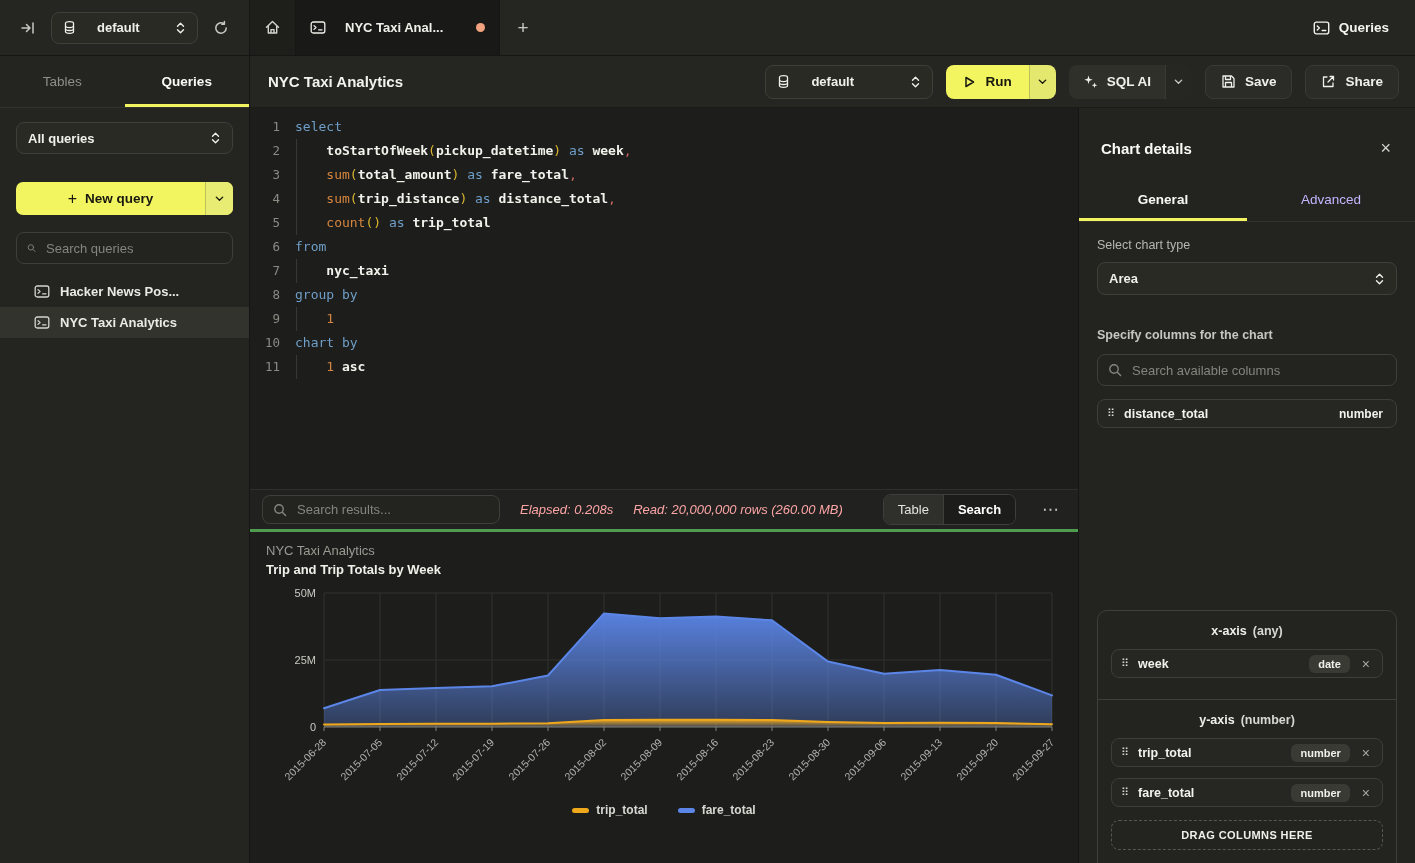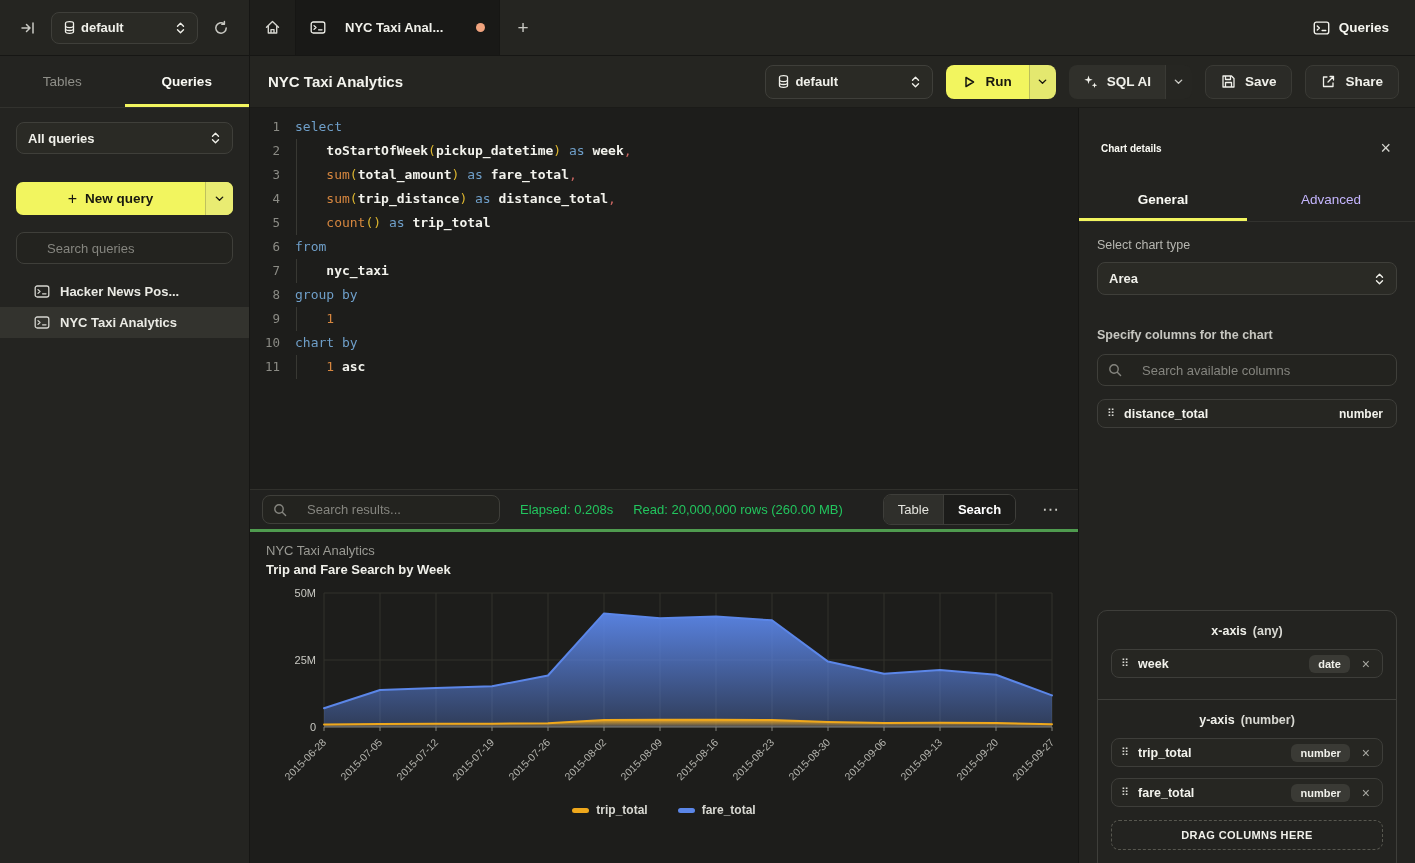--- a/index.html
+++ b/index.html
@@ -9,21 +9,21 @@
     grid-template-columns:250px 828px 337px; grid-template-rows:56px 52px 755px; }
 
   
   .topbar { grid-column:1/4; grid-row:1; background:#252521; display:flex; align-items:stretch;
     border-bottom:1px solid #161614; }
   .tb-left { width:250px; flex:none; display:flex; align-items:center; gap:13px; padding:0 18px;
     border-right:1px solid #161614; }
   .icon-btn { background:none; border:none; color:#c9c9c3; display:flex; align-items:center;
     justify-content:center; cursor:pointer; padding:2px; }
   .selectbox { height:32px; background:#2a2a25; border:1px solid #3f3f3a; border-radius:8px;
-    display:flex; align-items:center; gap:5px; padding:0 11px; color:#f0f0ea; font-size:13px; font-weight:600; }
+    display:flex; align-items:center; gap:21px; padding:0 11px; color:#f0f0ea; font-size:13px; font-weight:600; }
   .tb-left .selectbox { flex:1; }
   .tabstrip { display:flex; align-items:stretch; }
   .tab-home { width:46px; display:flex; align-items:center; justify-content:center;
     background:#1e1e1b; border-right:1px solid #161614; color:#d5d5cf; }
   .tab-doc { width:204px; display:flex; align-items:center; gap:19px; padding:0 14px;
     background:#19191 7; background:#191917; border-right:1px solid #161614; color:#f0f0ea; font-size:13px; font-weight:600; }
   .tab-doc .t-label { flex:1; white-space:nowrap; overflow:hidden; text-overflow:ellipsis; }
   .dot { width:9px; height:9px; border-radius:50%; background:#f0a37e; flex:none; }
   .tab-new { width:46px; display:flex; align-items:center; justify-content:center; color:#c9c9c3;
     font-size:19px; font-weight:400; background:none; border:none; cursor:pointer; }
@@ -42,21 +42,21 @@
   .sb-select { width:100%; margin-bottom:28px; }
   .selectbox .sel-label { flex:1; }
   .btn-new { width:100%; height:33px; background:#f2f55f; border:none; border-radius:7px;
     display:flex; align-items:center; cursor:pointer; color:#18180f; font-size:13.5px; font-weight:700;
     padding:0; overflow:hidden; margin-bottom:17px; }
   .btn-new .nq-main { flex:1; display:flex; align-items:center; justify-content:center; gap:8px; }
   .btn-new .nq-plus { font-size:16px; font-weight:500; }
   .btn-new .nq-chev { width:28px; align-self:stretch; display:flex; align-items:center;
     justify-content:center; border-left:1px solid rgba(0,0,0,0.18); background:#e9ec72; }
   .search-wrap { height:32px; border:1px solid #3f3f3a; border-radius:8px; display:flex;
-    align-items:center; gap:20px; padding:0 10px; color:#85857f; margin-bottom:12px; background:#23231f; }
+    align-items:center; gap:10px; padding:0 10px; color:#85857f; margin-bottom:12px; background:#23231f; }
   .search-wrap input { flex:1; background:none; border:none; outline:none; color:#e8e8e2;
     font-size:13px; font-family:inherit; }
   .search-wrap input::placeholder { color:#85857f; }
   .q-list { margin:0 -16px; }
   .q-item { height:31px; display:flex; align-items:center; gap:10px; padding:0 16px 0 34px;
     font-size:13px; font-weight:600; color:#eaeae4; cursor:pointer; }
   .q-item.sel { background:#33332e; }
   .q-item svg { flex:none; color:#d5d5cf; }
 
   
@@ -92,21 +92,21 @@
   .tok-f { color:#d6863f; }
   .tok-p { color:#ddb62f; }
   .tok-i { color:#f2f2ec; font-weight:700; }
   .tok-c { color:#cc6662; }
   .tok-n { color:#d6863f; }
   .tok-w { color:#e6e6e0; }
 
   .results { height:40px; flex:none; background:#21211f; border-top:1px solid #30302c;
     display:flex; align-items:center; padding:0 12px; gap:20px; }
   .results .search-wrap { width:238px; height:29px; margin:0; flex:none; }
-  .meta { font-size:13px; color:#22c55e; white-space:nowrap; }
+  .meta { font-size:13px; color:#fca5a5; white-space:nowrap;font-style:italic; }
   .r-spacer { flex:1; }
   .seg { height:31px; display:flex; border:1px solid #3e3e3a; border-radius:8px; overflow:hidden; }
   .seg-btn { padding:0 14px; display:flex; align-items:center; font-size:13px; border:none;
     cursor:pointer; background:#2f2f2b; color:#e4e4de; }
   .seg-btn.active { background:#1c1c1a; color:#ffffff; font-weight:600; border-left:1px solid #3e3e3a; }
   .more-btn { background:none; border:none; color:#c8c8c2; font-size:17px; letter-spacing:1px;
     cursor:pointer; padding:0 6px; }
 
   .green-divider { height:3px; flex:none; background:#4f9b4f; cursor:row-resize; }
 
@@ -117,21 +117,21 @@
   .legend { display:flex; justify-content:center; gap:30px; margin-top:0px; }
   .legend-item { display:flex; align-items:center; gap:7px; cursor:pointer; }
   .legend-swatch { width:17px; height:5px; border-radius:2.5px; }
   .legend-label { font-size:12px; font-weight:600; color:#d8d8d2; }
 
   
   .panel { grid-column:3; grid-row:3; background:#232320; border-left:1px solid #161614;
     display:flex; flex-direction:column; overflow:hidden; }
   .panel-head { height:70px; flex:none; display:flex; align-items:center; justify-content:space-between;
     padding:10px 24px 0 22px; }
-  .panel-title { font-size:10px; font-weight:700; color:#fafaf4; }
+  .panel-title { font-size:15px; font-weight:700; color:#fafaf4; }
   .panel-close { background:none; border:none; color:#d5d5cf; font-size:18px; cursor:pointer; line-height:1; }
   .p-tabs { height:44px; flex:none; display:flex; border-bottom:1px solid #32322e; }
   .p-tab { flex:1; display:flex; align-items:center; justify-content:center; font-size:13.5px;
     color:#c4b5fd; cursor:pointer; }
   .p-tab.active { color:#fafaf4; font-weight:600; box-shadow:inset 0 -3px 0 #f2f55f; }
   .p-body { padding:16px 18px 0; flex:1; }
   .p-label { font-size:12.5px; color:#b7b7b1; }
   .p-select { margin-top:10px; height:33px; }
   .p-col-label { margin-top:33px; font-size:12.5px; font-weight:600; color:#c6c6c0; }
   .p-body .search-wrap { margin-top:12px; margin-bottom:0; }
@@ -380,21 +380,21 @@
       <div class="r-spacer"></div>
       <div class="seg">
         <button class="seg-btn">Table</button>
         <button class="seg-btn active">Search</button>
       </div>
       <button class="more-btn">⋯</button>
     </div>
     <div class="green-divider"></div>
     <div class="chart-sec">
       <div class="chart-title">NYC Taxi Analytics</div>
-      <div class="chart-subtitle">Trip and Fare Search by Week</div>
+      <div class="chart-subtitle">Trip and Trip Totals by Week</div>
       <div class="chart-canvas" id="chart-canvas"><svg viewBox="0 0 796 216" width="100%" height="216" style="font-family:'Liberation Sans',sans-serif">
             <defs>
               <linearGradient id="grad0" x1="0" y1="0" x2="0" y2="1">
                 <stop offset="0" stop-color="#5b86e8" stop-opacity="0.95"></stop>
                 <stop offset="1" stop-color="#5b86e8" stop-opacity="0.3"></stop>
               </linearGradient>
               <linearGradient id="grad1" x1="0" y1="0" x2="0" y2="1">
                 <stop offset="0" stop-color="#efa81c" stop-opacity="0.95"></stop>
                 <stop offset="1" stop-color="#efa81c" stop-opacity="0.08"></stop>
               </linearGradient>

